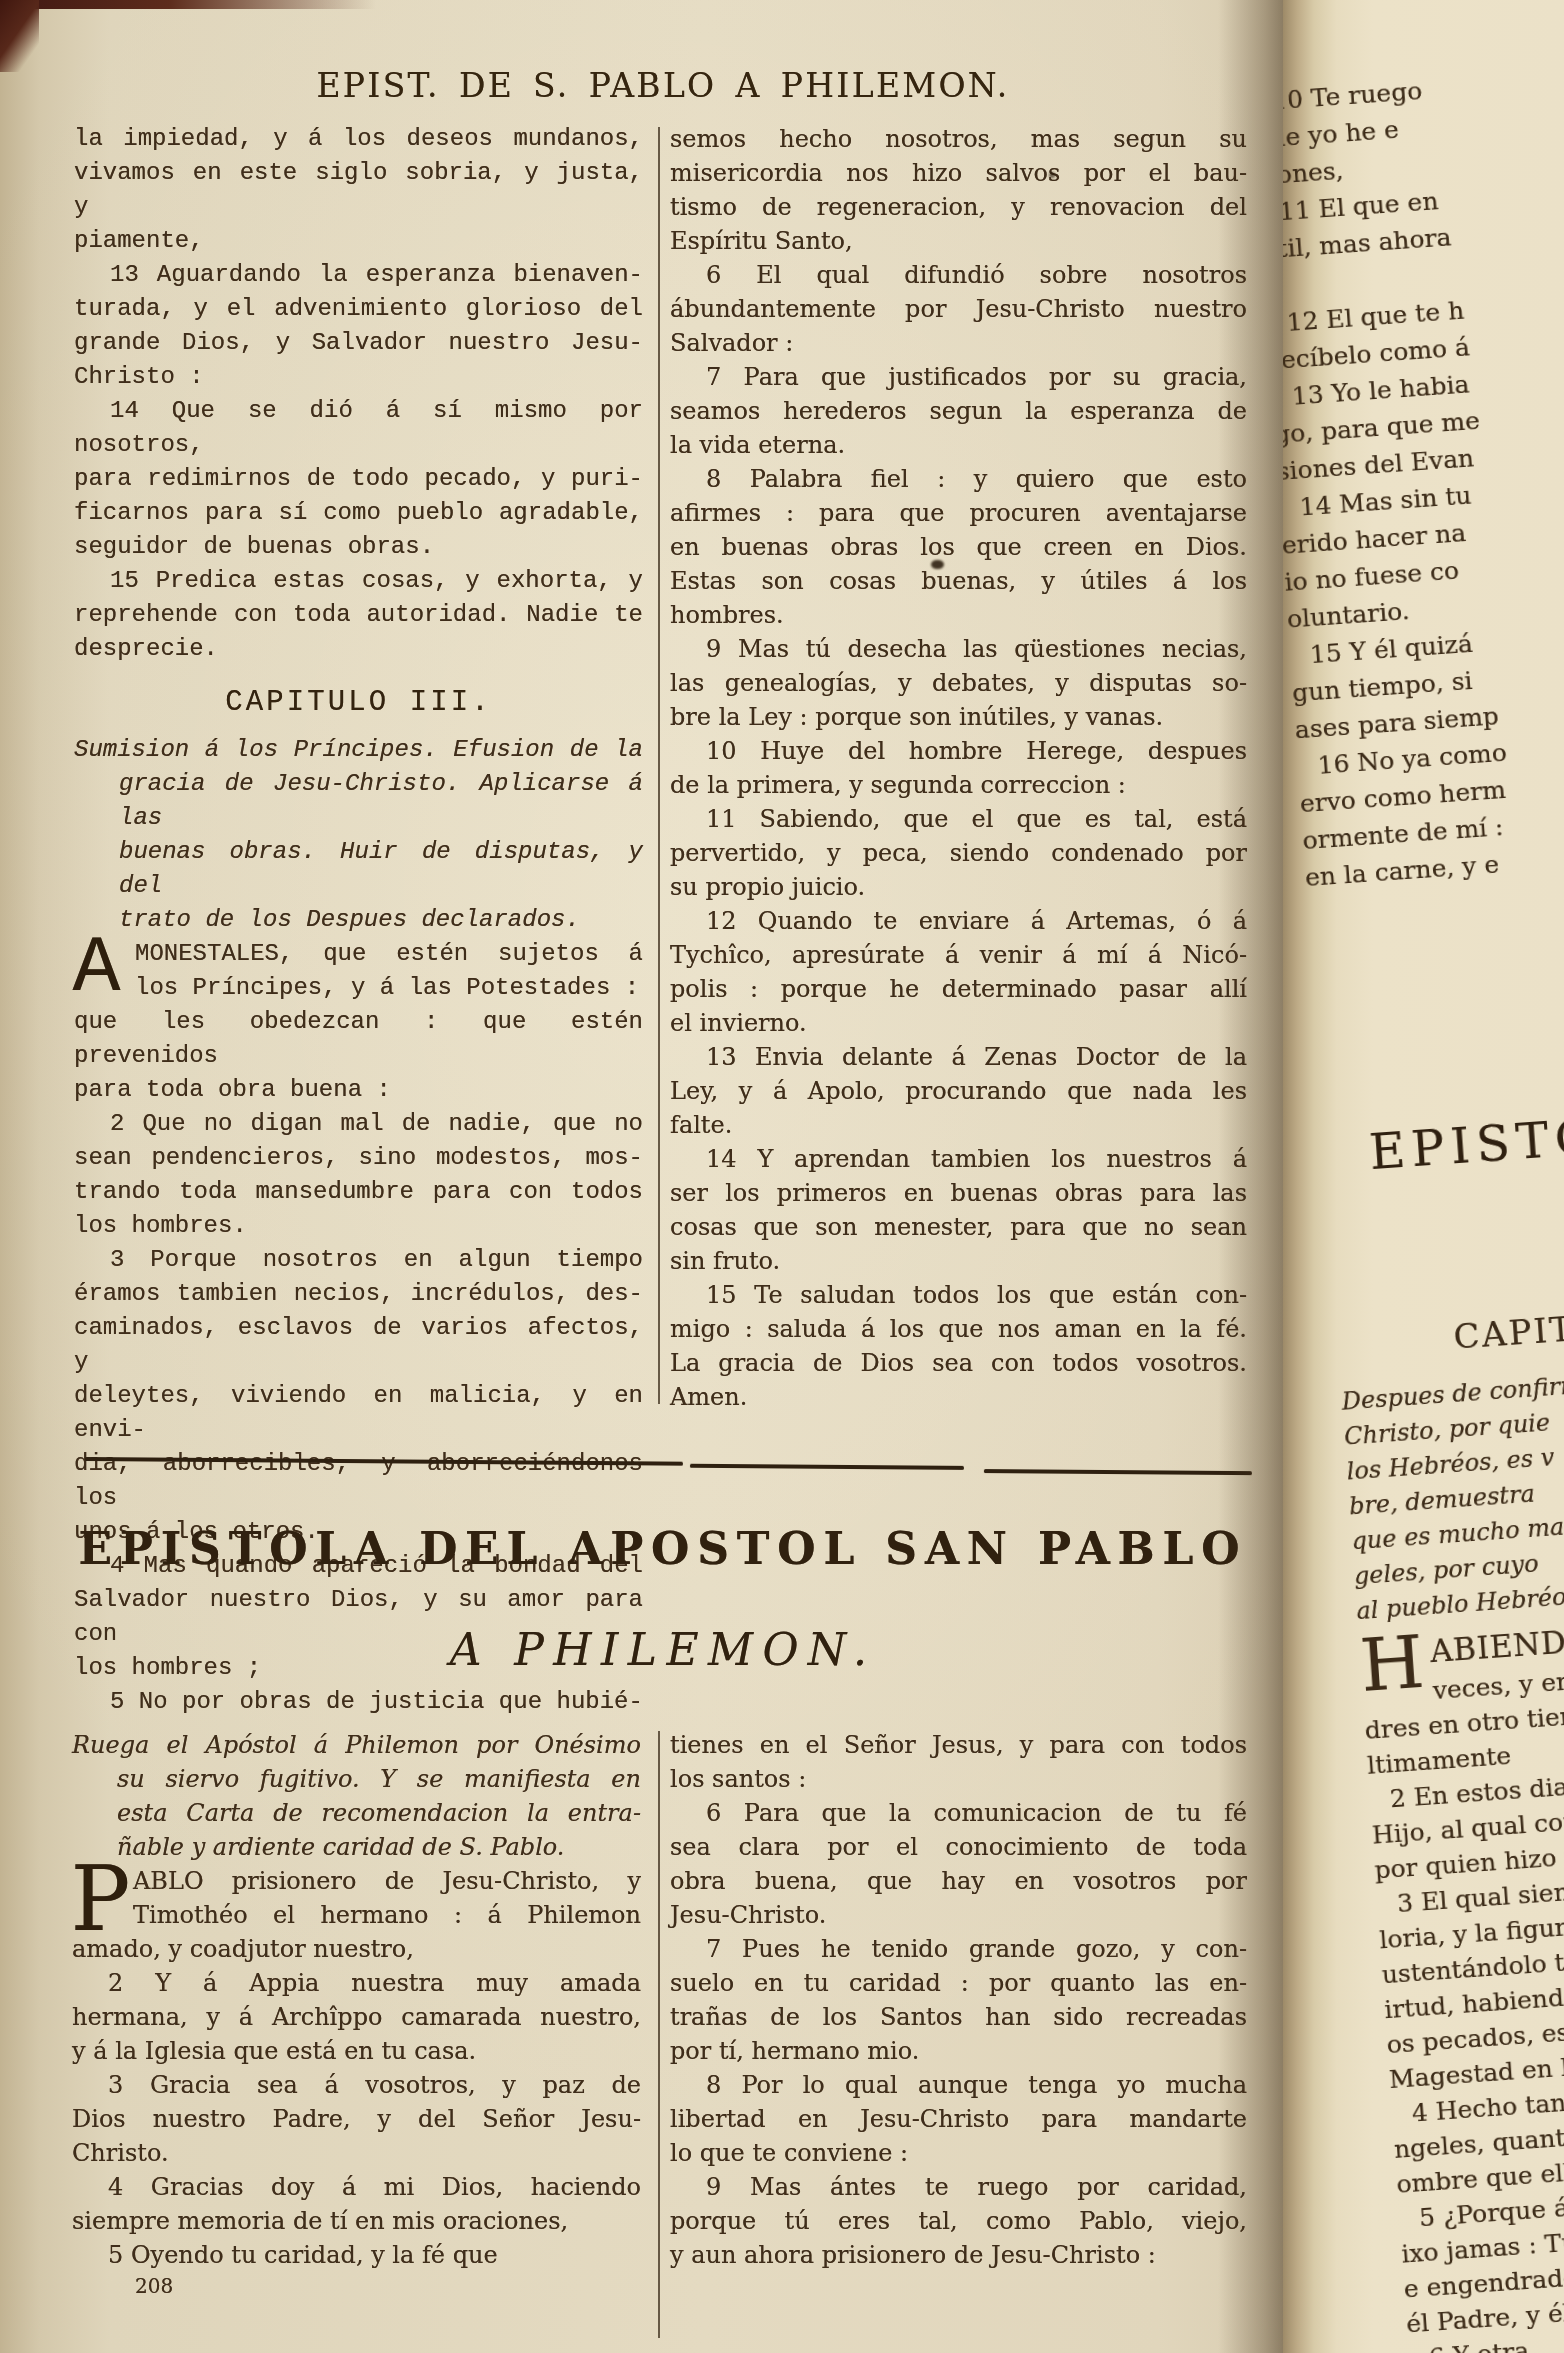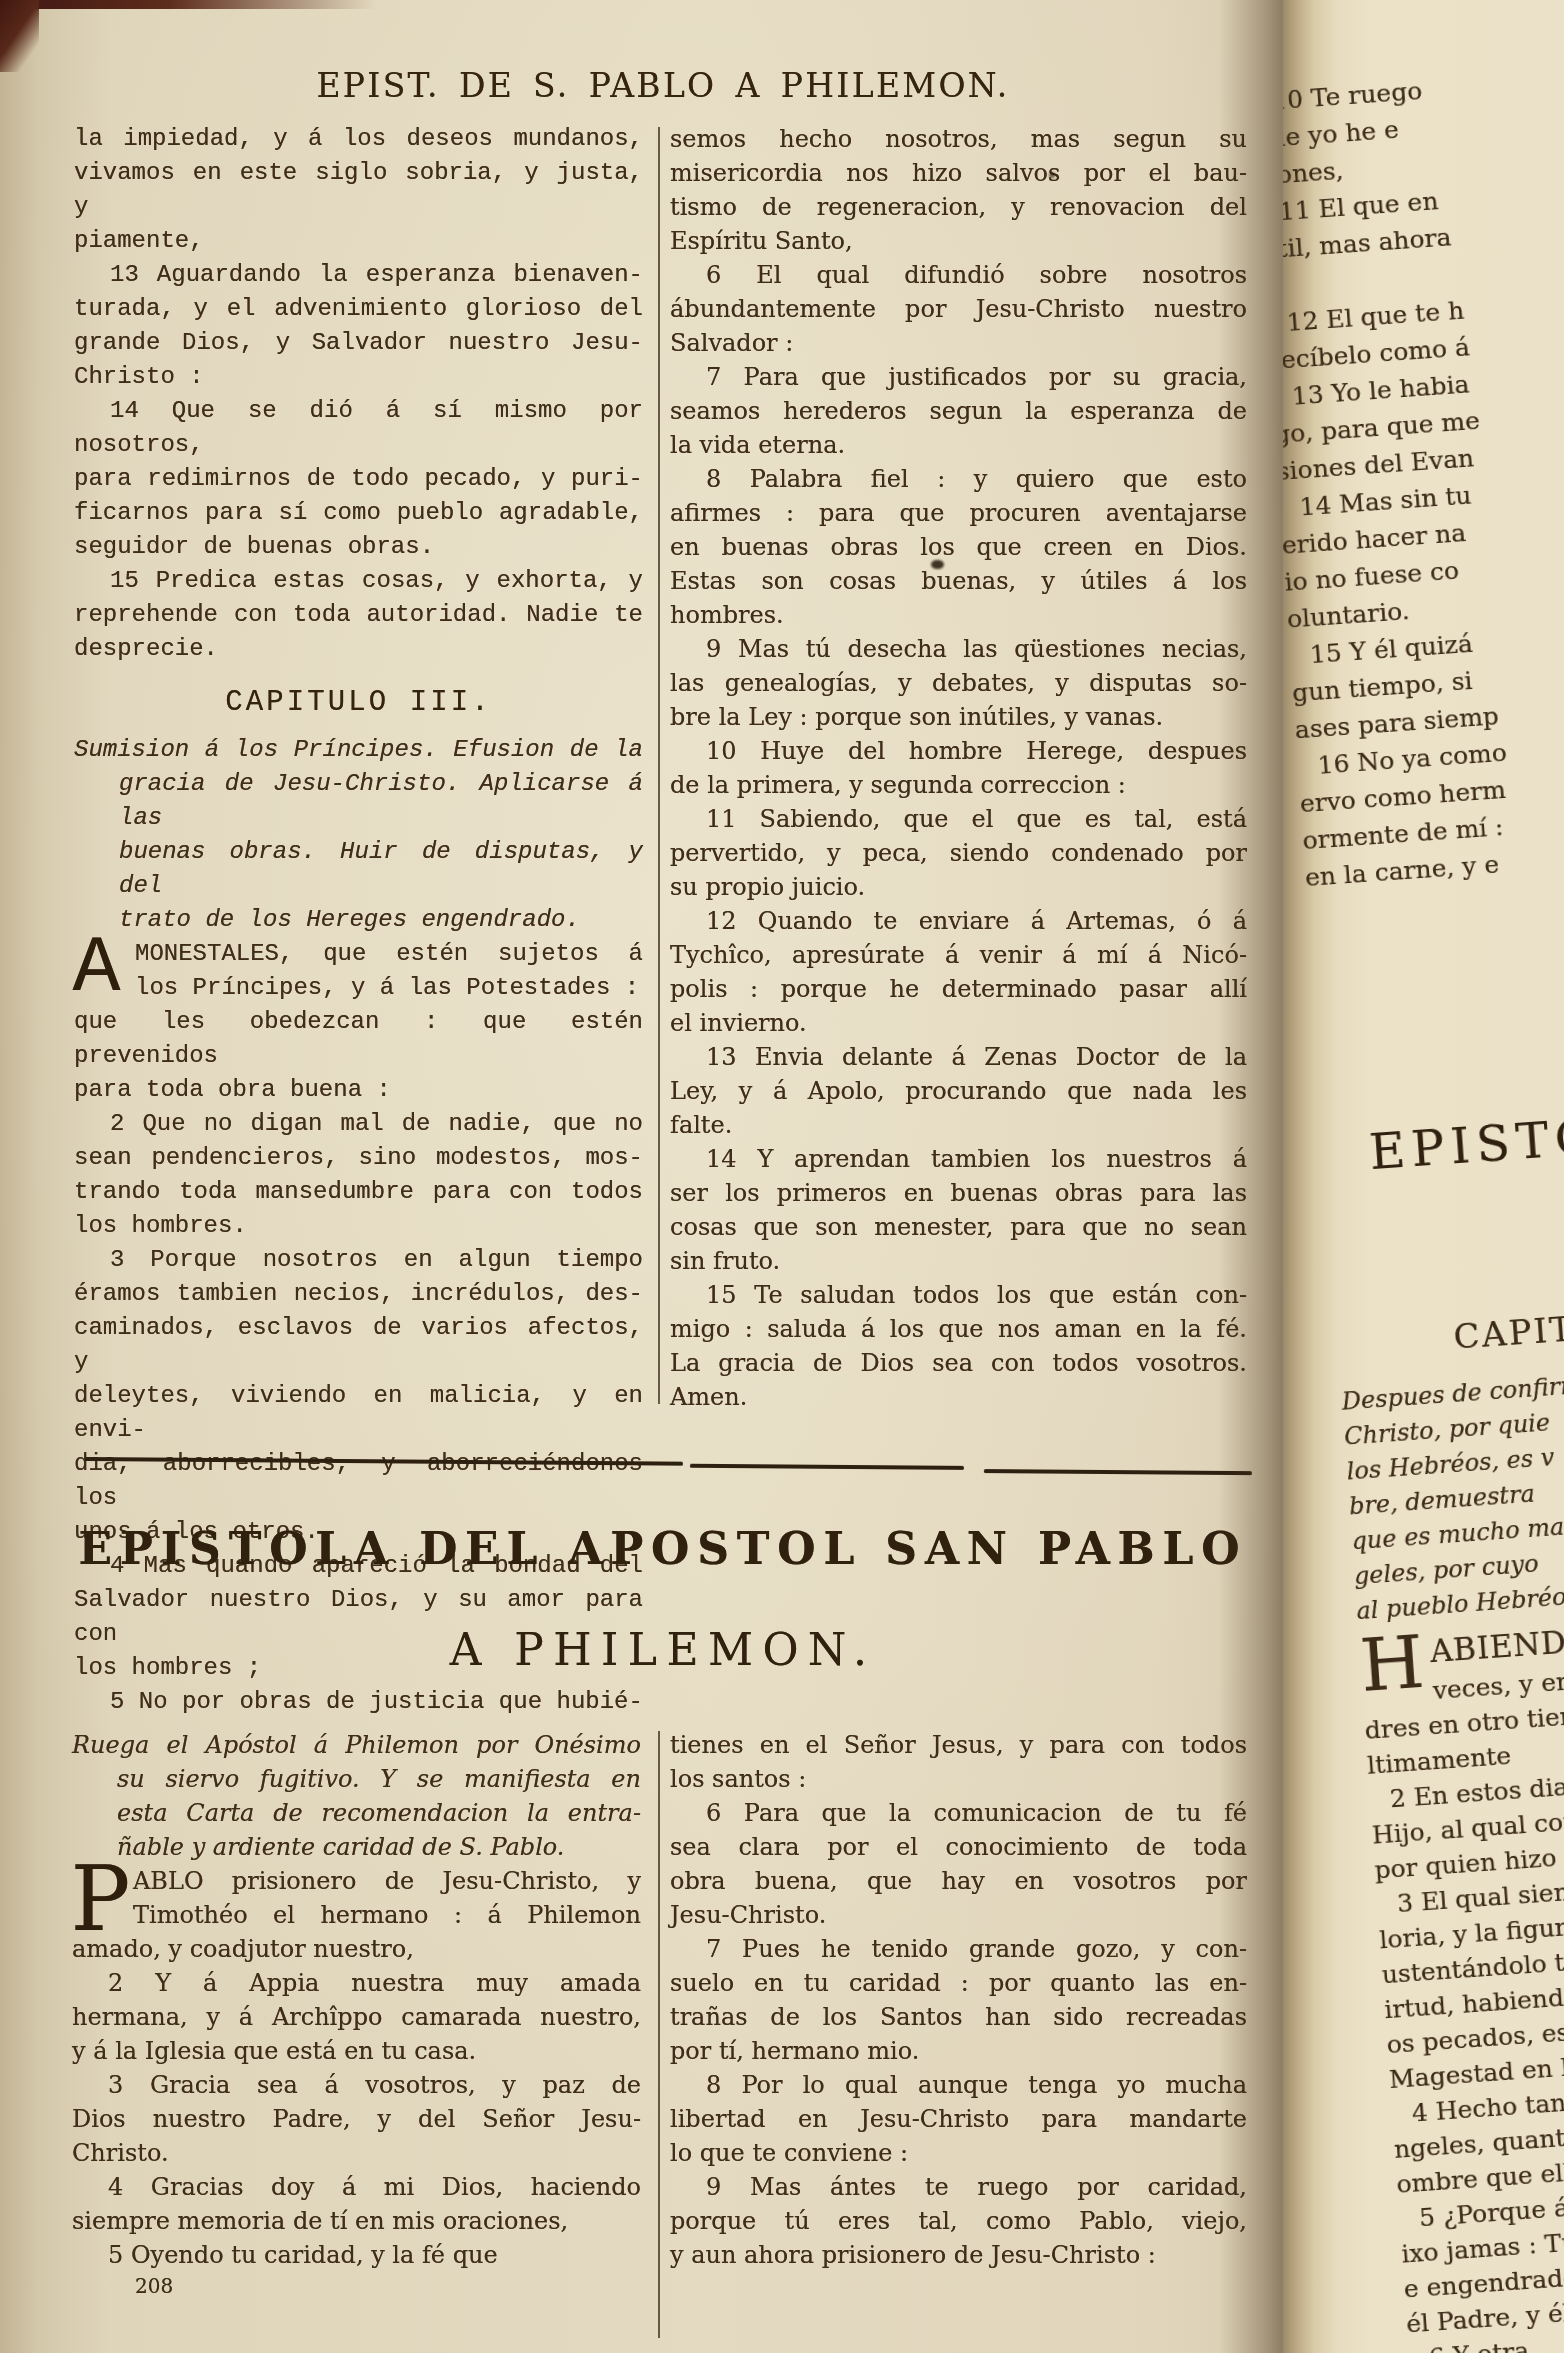--- a/index.html
+++ b/index.html
@@ -48,21 +48,21 @@
   .rule-wrap{position:absolute;left:0;top:1457px;width:1565px;height:19px;
     transform:rotate(.45deg);transform-origin:86px 0;}
   .rseg{position:absolute;height:3.9px;background:#2e2010;border-radius:1.6px;filter:blur(0.3px);}
   .rs1{left:85px;width:598px;top:0;}
   .rs2{left:690px;width:274px;top:2.3px;}
   .rs3{left:984px;width:268px;top:4.7px;}
   
   .title{position:absolute;left:74px;width:1178px;text-align:center;color:#30210f;
     font-size:44px;letter-spacing:7.8px;}
   .t1{top:1523px;font-weight:bold;}
-  .t2{top:1624px;letter-spacing:9.4px;}
+  .t2{top:1624px;letter-spacing:9.4px;font-style:italic;}
   .pagenum{position:absolute;left:135px;top:2274px;font-size:20px;}
   
   .gutter{position:absolute;left:1218px;top:0;width:66px;height:2354px;
     background:linear-gradient(90deg,rgba(70,50,25,0) 0%,rgba(70,50,25,.34) 70%,rgba(60,42,20,.5) 100%);}
   .sliver{position:absolute;left:1283px;top:0;width:282px;height:2354px;overflow:hidden;
     background:linear-gradient(90deg,#9d8a68 0%,#bdaa86 5%,#d8cba8 11%,#e7dcbf 19%,#ece2c8 32%,#ebe1c8 100%);}
   .sl-rot{position:absolute;left:44px;top:0;width:266px;
     transform:rotate(-4deg);transform-origin:50% 50%;filter:blur(0.4px);color:#3c2b18;}
   .fl{white-space:nowrap;font-size:25px;line-height:37px;text-align:left;}
   .fl.n{padding-left:20.3px;}
@@ -99,21 +99,21 @@
       <div class="ln">para redimirnos de todo pecado, y puri-</div>
       <div class="ln">ficarnos para sí como pueblo agradable,</div>
       <div class="ln e">seguidor de buenas obras.</div>
       <div class="ln i">15 Predica estas cosas, y exhorta, y</div>
       <div class="ln">reprehende con toda autoridad.  Nadie te</div>
       <div class="ln e">desprecie.</div>
       <div class="ln c cap">CAPITULO III.</div>
       <div class="ln it">Sumision á los Príncipes.  Efusion de la</div>
       <div class="ln it h">gracia de Jesu-Christo.  Aplicarse á las</div>
       <div class="ln it h">buenas obras.  Huir de disputas, y del</div>
-      <div class="ln it h e">trato de los Hereges engendrado.</div>
+      <div class="ln it h e">trato de los Despues declarados.</div>
       <div class="ln dc"><span class="drop">A</span>MONESTALES, que estén sujetos á</div>
       <div class="ln dc2 e">los Príncipes, y á las Potestades :</div>
       <div class="ln">que les obedezcan :  que estén prevenidos</div>
       <div class="ln e">para toda obra buena :</div>
       <div class="ln i">2 Que no digan mal de nadie, que no</div>
       <div class="ln">sean pendencieros, sino modestos, mos-</div>
       <div class="ln">trando toda mansedumbre para con todos</div>
       <div class="ln e">los hombres.</div>
       <div class="ln i">3 Porque nosotros en algun tiempo</div>
       <div class="ln">éramos tambien necios, incrédulos, des-</div>

